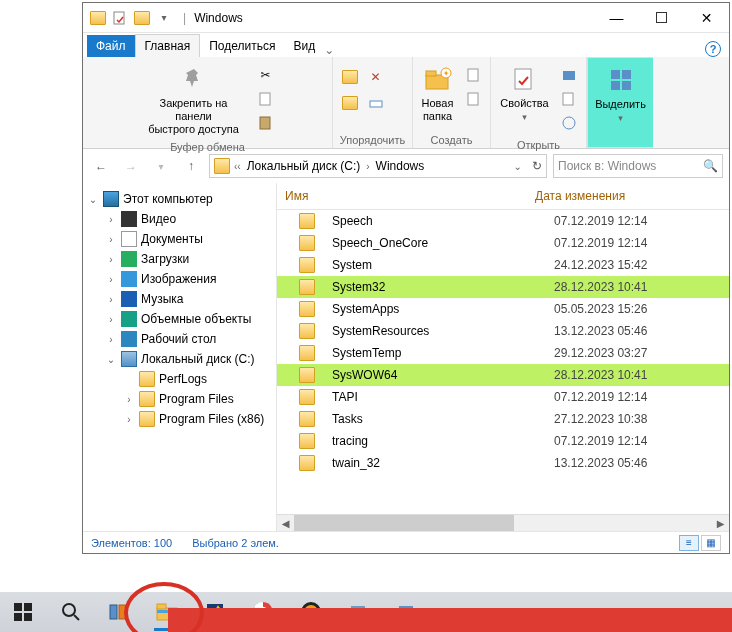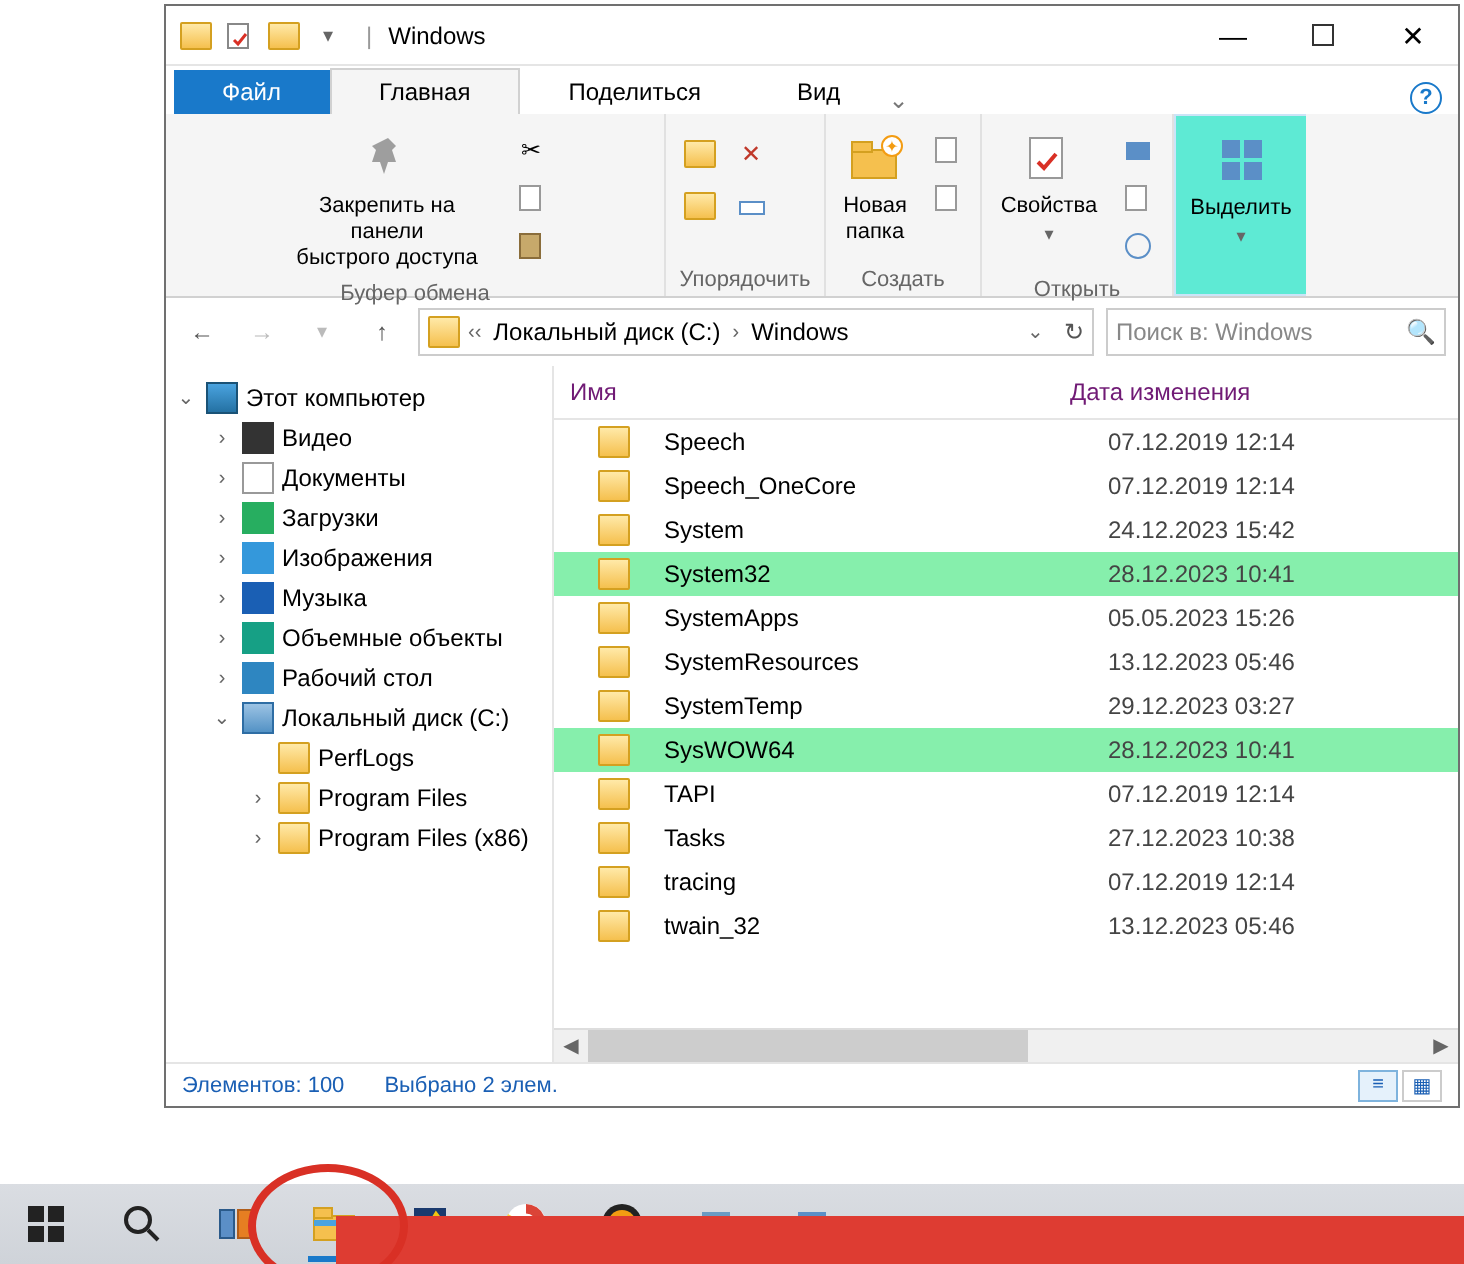--- a/index.html
+++ b/index.html
@@ -11,21 +11,21 @@
 .titlebar { height: 30px; display: flex; align-items: center; background: #fff; border-bottom: 1px solid #e5e5e5; }
 .titlebar-icons { display: flex; align-items: center; gap: 4px; padding: 0 6px; }
 .qat-icon { width: 18px; height: 18px; display: flex; align-items: center; justify-content: center; }
 .title-sep { color: #999; margin: 0 4px; }
 .title-text { padding-left: 4px; }
 .titlebar-controls { margin-left: auto; display: flex; }
 .tbtn { width: 45px; height: 30px; display: flex; align-items: center; justify-content: center; font-family: sans-serif; font-size: 14px; }
 
 
 .ribbon-tabs { height: 24px; display: flex; align-items: flex-end; background: #fff; padding-left: 4px; }
-.rtab { padding: 4px 24px; font-size: 12px; }
+.rtab { padding: 4px 9px; font-size: 12px; }
 .rtab.file { background: #1979ca; color: #fff; }
 .rtab.active { border: 1px solid #d1d1d1; border-bottom: none; background: #f5f5f5; }
 .help-icon { margin-left: auto; margin-right: 8px; color: #1979ca; font-weight: bold; border: 1px solid #1979ca; border-radius: 50%; width: 16px; height: 16px; text-align: center; line-height: 14px; font-size: 11px; }
 .collapse-icon { margin-right: 8px; color: #777; }
 
 
 .ribbon { height: 92px; background: #f5f5f5; border-bottom: 1px solid #d1d1d1; display: flex; }
 .rgroup { border-right: 1px solid #e1e1e1; display: flex; flex-direction: column; align-items: center; padding: 4px 4px 2px; }
 .rgroup-content { flex: 1; display: flex; align-items: flex-start; gap: 4px; }
 .rgroup-label { font-size: 11px; color: #666; margin-top: 2px; }
@@ -54,27 +54,27 @@
 .tree-chevron { width: 12px; text-align: center; color: #666; font-size: 10px; }
 .ti-icon { width: 16px; height: 16px; display: inline-block; }
 .ic-pc { background: linear-gradient(#4aa3df,#2471a3); border: 1px solid #1a5276; }
 .ic-folder { background: linear-gradient(#ffe9a8,#f5c04e); border: 1px solid #d4a020; border-radius: 1px; }
 .ic-disk { background: linear-gradient(#9cc3e4,#5392c5); border: 1px solid #2e6da4; }
 .indent1 { padding-left: 18px; }
 .indent2 { padding-left: 36px; }
 
 
 .filelist { flex: 1; display: flex; flex-direction: column; overflow: hidden; }
-.columns { display: flex; border-bottom: 1px solid #e5e5e5; font-size: 12px; color: #701a75; }
+.columns { display: flex; border-bottom: 1px solid #e5e5e5; font-size: 12px; color: #a16207; }
 .col { padding: 6px 8px; }
 .col-name { width: 250px; }
 .col-date { flex: 1; }
 .files { flex: 1; overflow: hidden; }
 .file-row { display: flex; align-items: center; padding: 3px 4px; font-size: 12px; }
-.file-row.selected { background: #86efac; }
+.file-row.selected { background: #bef264; }
 .file-icon { width: 16px; height: 16px; margin-right: 6px; margin-left: 18px; }
 .file-name { width: 222px; margin-left: 11px; }
 .file-date { color: #444; }
 .hscroll { height: 17px; background: #f0f0f0; border-top: 1px solid #ddd; display: flex; align-items: center; }
 .hscroll-arrow { width: 17px; text-align: center; color: #666; font-size: 10px; }
 .hscroll-track { flex: 1; background: #f0f0f0; position: relative; height: 100%; }
 .hscroll-thumb { position: absolute; left: 0; top: 0; width: 220px; height: 100%; background: #cdcdcd; }
 
 
 .statusbar { height: 22px; border-top: 1px solid #e5e5e5; display: flex; align-items: center; padding: 0 8px; font-size: 11px; color: #1a5fb4; gap: 20px; }

